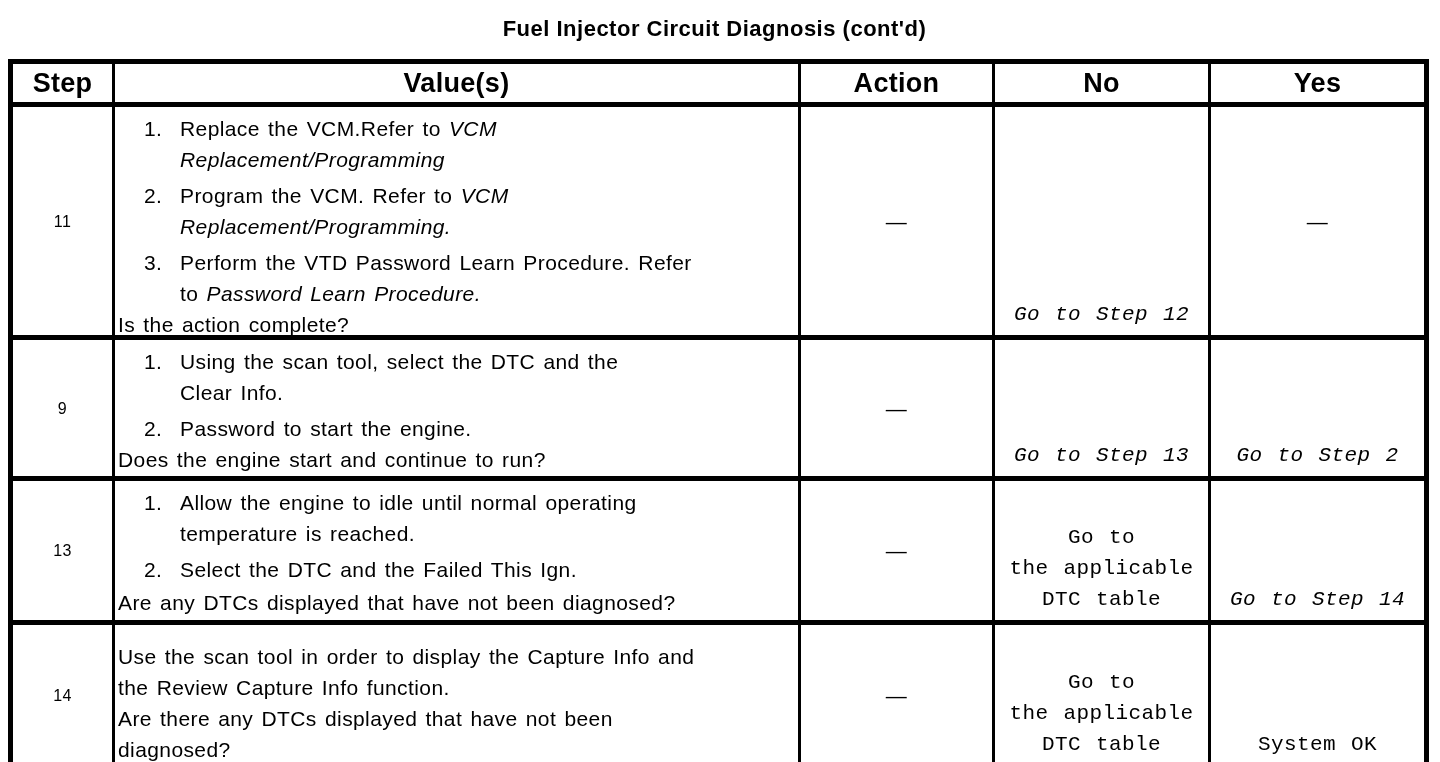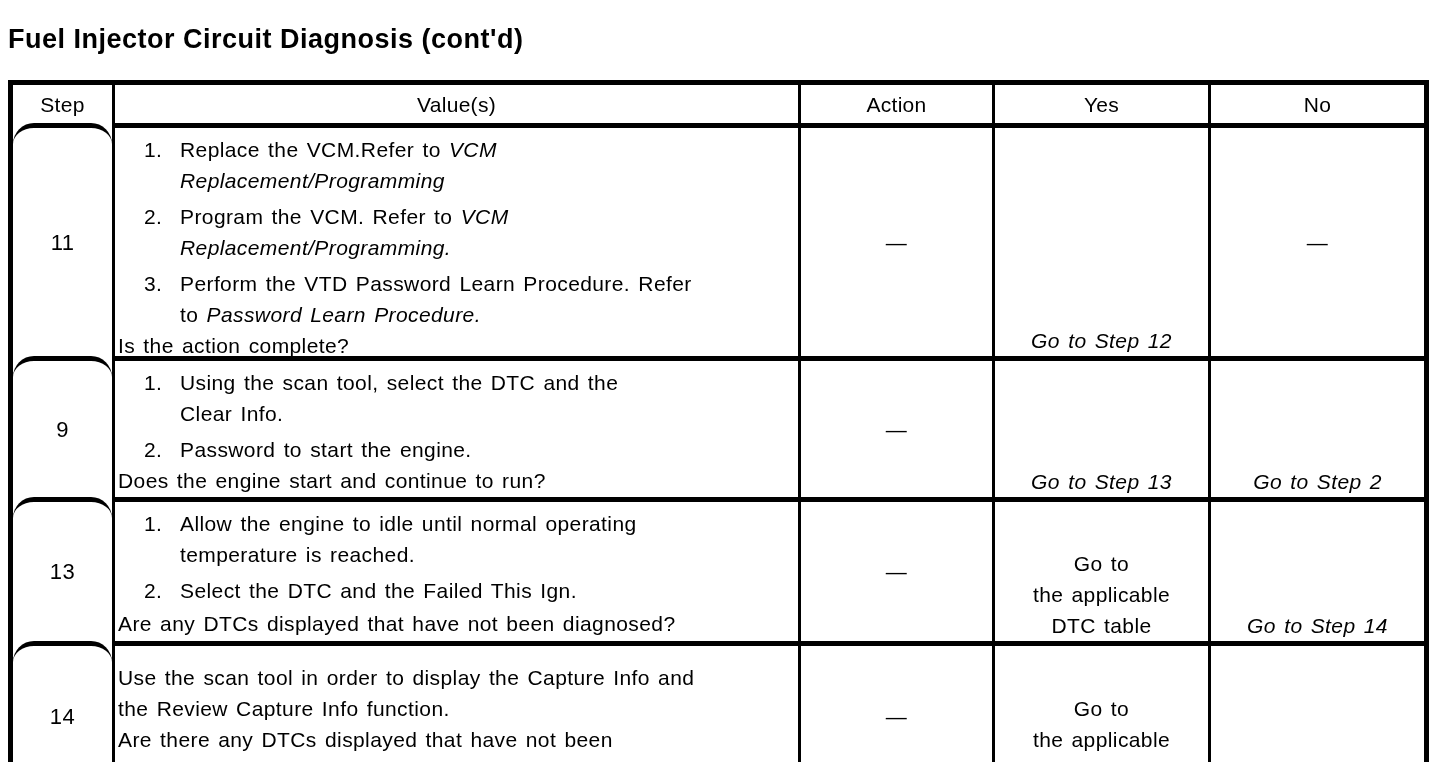--- a/index.html
+++ b/index.html
@@ -3,24 +3,25 @@
 <meta charset="utf-8">
 <style>
   html,body{margin:0;padding:0;background:#ffffff;}
   body{
     width:1440px;height:762px;overflow:hidden;
     font-family:"Liberation Sans",sans-serif;
     color:#000;
     -webkit-font-smoothing:antialiased;
   }
   .page-title{
-    margin:16px;
+    margin:8px;
     margin-left:8px;
     width:1413px;
-    font-size:27px;
+    text-align:center;
+    font-size:22px;
     font-weight:bold;
     letter-spacing:.5px;
     padding:8px 0 9px 0;
   }
   #grid{
     display:grid;
     grid-template-columns:99px 686px 194px 216px 216px;
     grid-template-rows:38px 233px 141px 144px 145px;
     border:5px solid #000;
     width:max-content;
@@ -34,56 +35,55 @@
   .cell{
     border-left:3px solid #000;
     border-top:5px solid #000;
     overflow:hidden;
     box-sizing:border-box;
   }
   .col1{border-left:none;}
   .hdr{
     border-top:none;
     display:flex;align-items:center;justify-content:center;
-    font-weight:normal;font-size:21px;letter-spacing:.3px;
+    font-weight:bold;font-size:27px;letter-spacing:.3px;
   }
   .step-cell{
     display:flex;align-items:center;justify-content:center;
-    font-size:22px;
-    border-radius:21px;
+    font-size:16px;
   }
   .action-cell{
     display:flex;flex-direction:column;
     padding:4px 4px 2px 3px;
   }
   .item{display:flex;margin-top:5px;}
   .item:first-child{margin-top:2px;}
   .item .num{width:36px;margin-left:26px;flex:none;}
   .item .seg{flex:1;white-space:pre-line;}
   .para{white-space:pre-line;margin-top:12px;}
   .question{white-space:pre-line;margin-top:auto;}
   .rcell{display:flex;flex-direction:column;align-items:center;font-size:21px;}
   .rcell.middle{justify-content:center;}
-  .rcell.bottom{justify-content:flex-end;}
+  .rcell.bottom{justify-content:flex-end;padding-bottom:5px;font-family:Liberation Mono, monospace;}
   .rcell .txt{white-space:pre-line;text-align:center;line-height:31px;}
   .ital{font-style:italic;}
   i{font-style:italic;}
 </style>
 </head>
 <body>
 
 <div>
   <h1 class="page-title">Fuel Injector Circuit Diagnosis (cont'd)</h1>
 
   <div id="grid">
     <div class="cell col1 hdr">Step</div>
     <div class="cell hdr">Value(s)</div>
     <div class="cell hdr">Action</div>
+    <div class="cell hdr">No</div>
     <div class="cell hdr">Yes</div>
-    <div class="cell hdr">No</div>
 
   <div class="cell col1 step-cell">11</div>
       <div class="cell action-cell">
         <div class="item">
           <div class="num">1.</div>
           <div class="seg"><span>Replace the VCM.Refer to </span><i>VCM
 Replacement/Programming</i></div>
         </div>
         <div class="item">
           <div class="num">2.</div>

